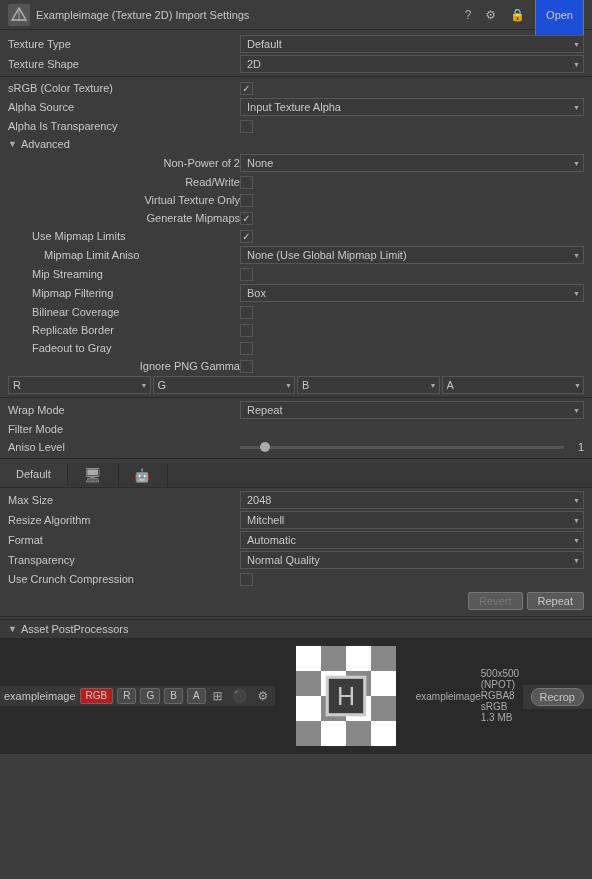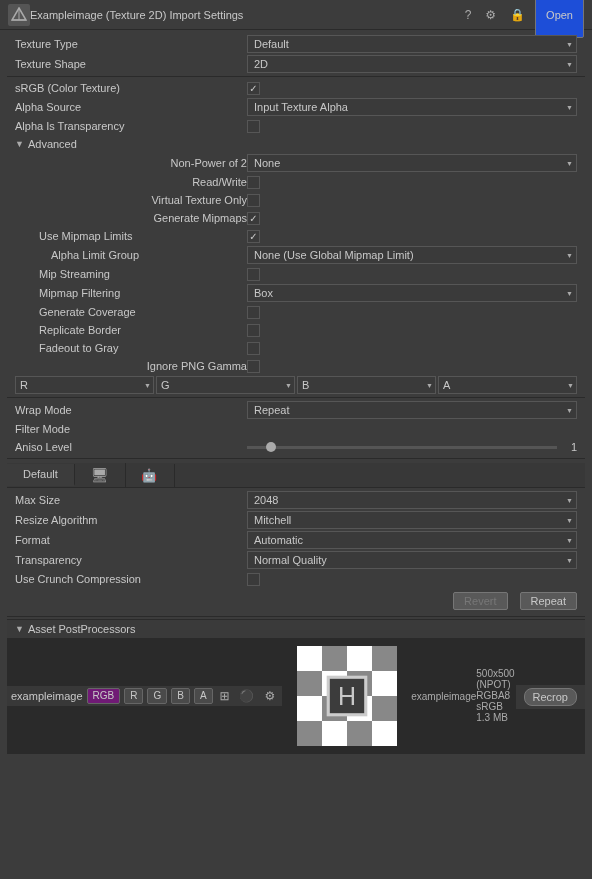--- a/index.html
+++ b/index.html
@@ -16,21 +16,21 @@
       display: flex;
       align-items: center;
       justify-content: space-between;
       padding: 4px 8px;
       height: 30px;
       border-bottom: 1px solid #2a2a2a;
     }
     .title-bar-left {
       display: flex;
       align-items: center;
-      gap: 0;
+      gap: 6px;
     }
     .unity-logo {
       width: 22px;
       height: 22px;
       background: #555;
       display: flex;
       align-items: center;
       justify-content: center;
       font-size: 10px;
       color: #fff;
@@ -54,21 +54,21 @@
     .open-btn {
       background: #1d4ed8;
       border: 1px solid #767676;
       color: #c8c8c8;
       padding: 16px 10px;
       font-size: 11px;
       cursor: pointer;
       border-radius: 2px;
     }
     .main-content {
-      padding: 4px 7px;
+      padding: 4px 0;
     }
     .row {
       display: flex;
       align-items: center;
       min-height: 18px;
       padding: 1px 8px;
     }
     .row-label {
       width: 232px;
       flex-shrink: 0;
@@ -228,21 +228,21 @@
     }
     .slider-value {
       width: 16px;
       text-align: right;
       font-size: 11px;
     }
     .revert-apply-row {
       display: flex;
       justify-content: flex-end;
       padding: 4px 8px;
-      gap: 12px;
+      gap: 4px;
     }
     .action-btn {
       background: #595959;
       border: 1px solid #767676;
       color: #c8c8c8;
       padding: 2px 10px;
       font-size: 11px;
       cursor: pointer;
       border-radius: 2px;
     }
@@ -284,21 +284,21 @@
       background: #4a4a4a;
       border: 1px solid #666;
       color: #c8c8c8;
       font-size: 10px;
       padding: 1px 5px;
       cursor: pointer;
       border-radius: 2px;
       height: 16px;
     }
     .preview-btn.active {
-      background: #701a75;
+      background: #b91c1c;
     }
     .preview-image-area {
       width: 100%;
       display: flex;
       align-items: center;
       justify-content: center;
       background: #2a2a2a;
       padding: 8px 0;
       min-height: 100px;
     }
@@ -446,21 +446,21 @@
   </div>
 
   <div class="row">
     <div class="row-label indent2">Use Mipmap Limits</div>
     <div class="row-value">
       <div class="checkbox">✓</div>
     </div>
   </div>
 
   <div class="row">
-    <div class="row-label indent3">Alpha Limit Group</div>
+    <div class="row-label indent3">Mipmap Limit Aniso</div>
     <div class="row-value">
       <div class="dropdown-wrapper">
         <select class="dropdown">
           <option>None (Use Global Mipmap Limit)</option>
         </select>
       </div>
     </div>
   </div>
 
   <div class="row">
@@ -475,21 +475,21 @@
     <div class="row-value">
       <div class="dropdown-wrapper">
         <select class="dropdown">
           <option>Box</option>
         </select>
       </div>
     </div>
   </div>
 
   <div class="row">
-    <div class="row-label indent2">Generate Coverage</div>
+    <div class="row-label indent2">Bilinear Coverage</div>
     <div class="row-value">
       <div class="checkbox"></div>
     </div>
   </div>
 
   <div class="row">
     <div class="row-label indent2">Replicate Border</div>
     <div class="row-value">
       <div class="checkbox"></div>
     </div>

